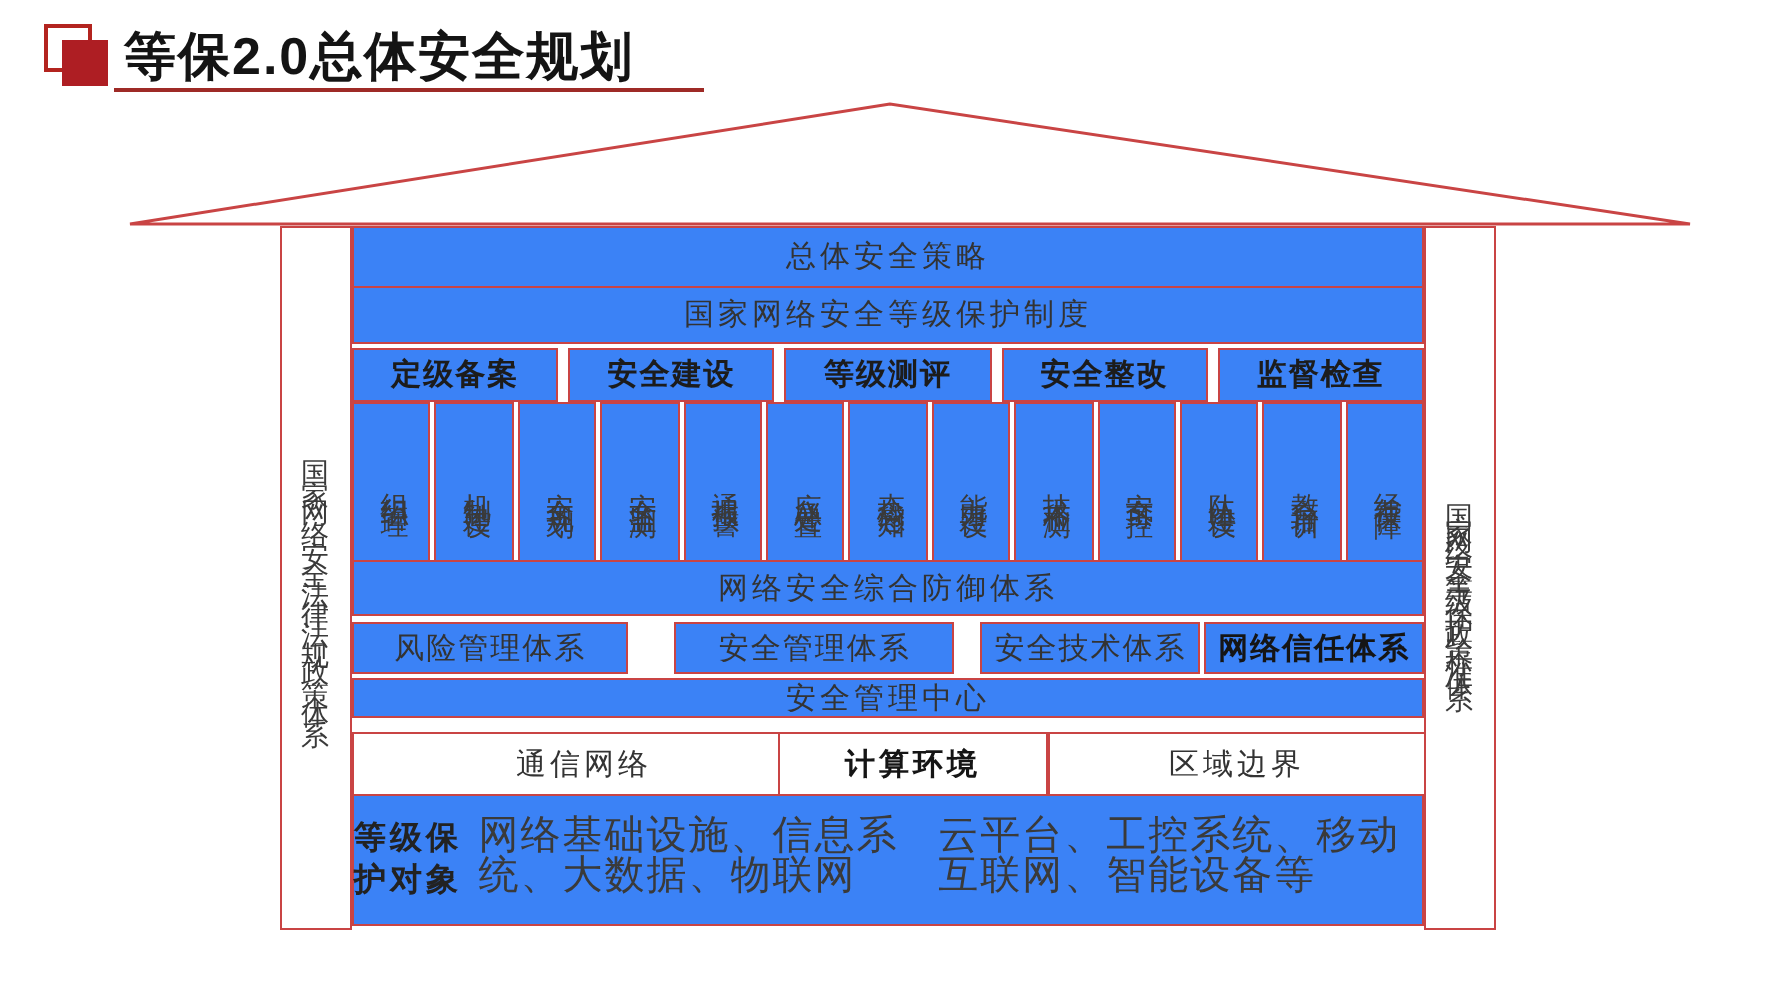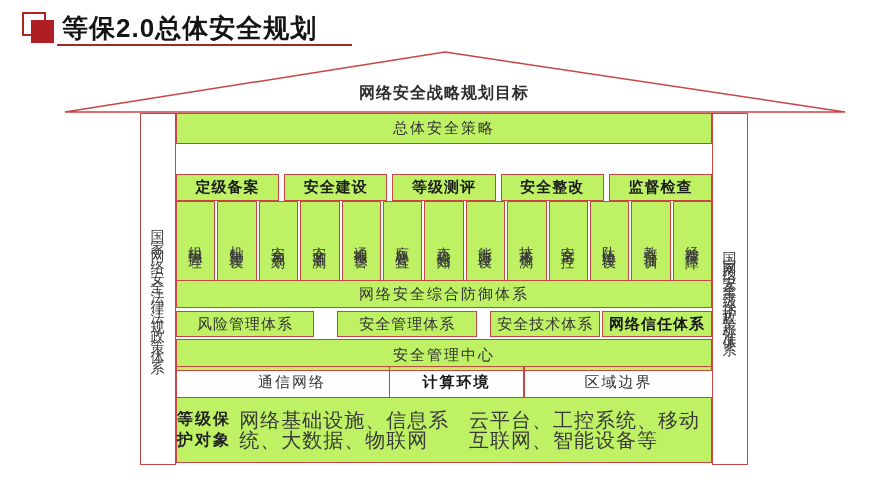--- a/index.html
+++ b/index.html
@@ -21,21 +21,21 @@
         display:flex;align-items:center;justify-content:center;}
   .wall-left{left:140px;}
   .wall-right{left:712px;}
   .wall-text{writing-mode:vertical-lr;text-orientation:upright;font-size:14px;color:#3a3a3a;line-height:1;}
   .wall-left .wall-text{letter-spacing:10px;}
   .wall-right .wall-text{letter-spacing:6px;}
 
   
   .mid{position:absolute;left:176px;top:113px;width:536px;height:350px;}
   .row{position:absolute;left:0;width:536px;box-sizing:border-box;}
-  .cellborder{border:1.5px solid #c94444;background:#bef264;}
+  .cellborder{border:1.5px solid #c94444;background:#3b82f6;font-family:Liberation Mono, monospace;}
   .ctr{display:flex;align-items:center;justify-content:center;}
   .t15m{font-size:15px;color:#333;font-weight:500;letter-spacing:2px;}
 
   .row1{top:0;height:31px;}
   .row2{top:30px;height:29px;}
 
   .row3{top:61px;height:27px;display:flex;gap:5px;}
   .row3 .box{flex:1;box-sizing:border-box;font-weight:bold;color:#1c1c1c;font-size:15px;letter-spacing:1px;}
 
   .row4{top:88px;height:80px;display:flex;gap:2px;}
@@ -43,21 +43,21 @@
   .vtext{writing-mode:vertical-lr;text-orientation:upright;font-size:14px;color:#3a3a3a;letter-spacing:3px;line-height:1;}
 
   .row5{top:167px;height:28px;}
   .row6{top:198px;height:26px;display:flex;}
   .row6 .box{box-sizing:border-box;font-size:15px;color:#333;letter-spacing:1px;}
   .row6 .b1{width:141px;margin-right:23px;}
   .row6 .b2{width:143px;margin-right:13px;}
   .row6 .b3{width:112px;margin-right:2px;}
   .row6 .b4{width:112px;font-weight:bold;color:#151515;}
 
-  .row7{top:226px;height:32px;}
+  .row7{top:226px;height:20px;}
 
   .row8{top:253px;height:32px;display:flex;}
   .row8 .seg{box-sizing:border-box;font-size:15px;color:#333;letter-spacing:2px;border-top:1.5px solid #c94444;border-bottom:1.5px solid #c94444;}
   .row8 .s1{width:213px;border-left:1.5px solid #c94444;padding-left:18px;}
   .row8 .s2{width:188px;border-left:1.5px solid #c94444;}
   .row8 .s3{width:135px;border-left:1.5px solid #c94444;border-right:1.5px solid #c94444;font-weight:bold;color:#151515;}
 
   .row9{top:284px;height:66px;display:flex;flex-direction:row;align-items:center;justify-content:center;}
   .row9 .obj-title{font-size:16px;font-weight:bold;color:#222;letter-spacing:2px;margin-bottom:1px;}
   .row9 .obj-line{font-size:20px;color:#3a3a3a;letter-spacing:1px;line-height:20px;}
@@ -68,36 +68,38 @@
 <div class="stage">
 
   <div class="hdr-icon-outline"></div>
   <div class="hdr-icon-fill"></div>
   <div class="hdr-title">等保2.0总体安全规划</div>
   <div class="hdr-underline"></div>
 
   <svg class="roof-svg" viewBox="0 0 790 64">
     <polygon points="385,2 5,62 785,62" fill="#ffffff" stroke="#c94444" stroke-width="1.5"></polygon>
   </svg>
-  <div class="roof-label">网络安全战略规划目标</div>
 
   <div class="wall wall-left">
     <div class="wall-text">国家网络安全法律法规政策体系</div>
   </div>
 
   <div class="wall wall-right">
     <div class="wall-text">国家网络安全等级保护政策标准体系</div>
   </div>
 
   <div class="mid">
 
     <div class="row row1 cellborder ctr">
       <span class="t15m">总体安全策略</span>
     </div>
 
+    <div class="row row2 cellborder ctr">
+      <span class="t15m">国家网络安全等级保护制度</span>
+    </div>
 
     <div class="row row3">
       <div class="box cellborder ctr">定级备案</div>
       <div class="box cellborder ctr">安全建设</div>
       <div class="box cellborder ctr">等级测评</div>
       <div class="box cellborder ctr">安全整改</div>
       <div class="box cellborder ctr">监督检查</div>
     </div>
 
     <div class="row row4">

